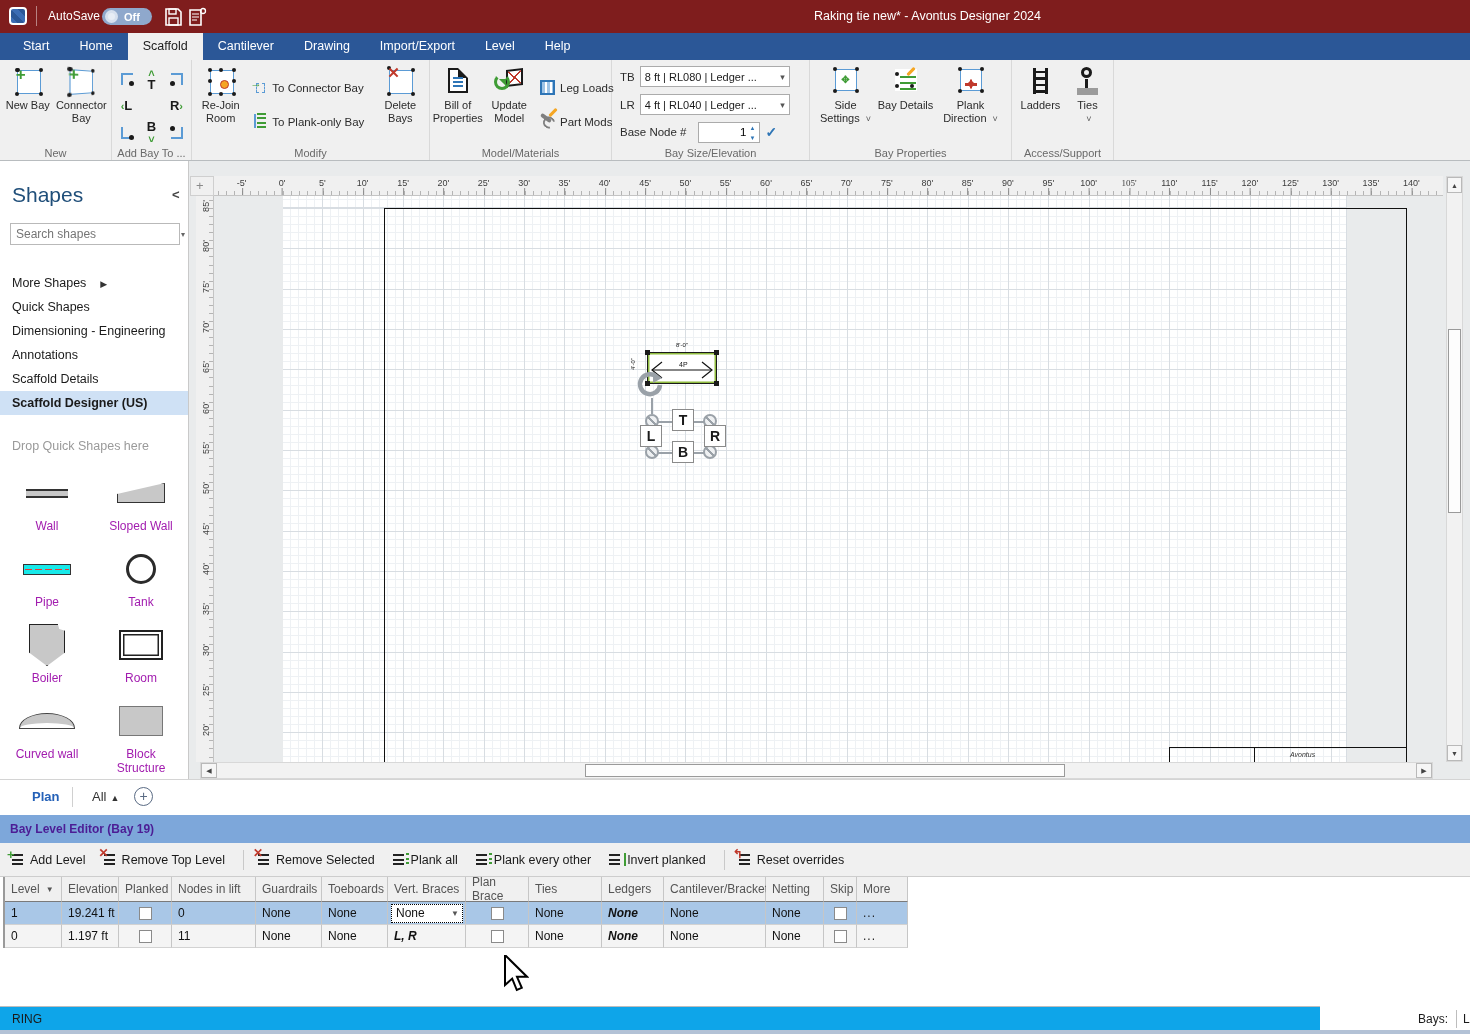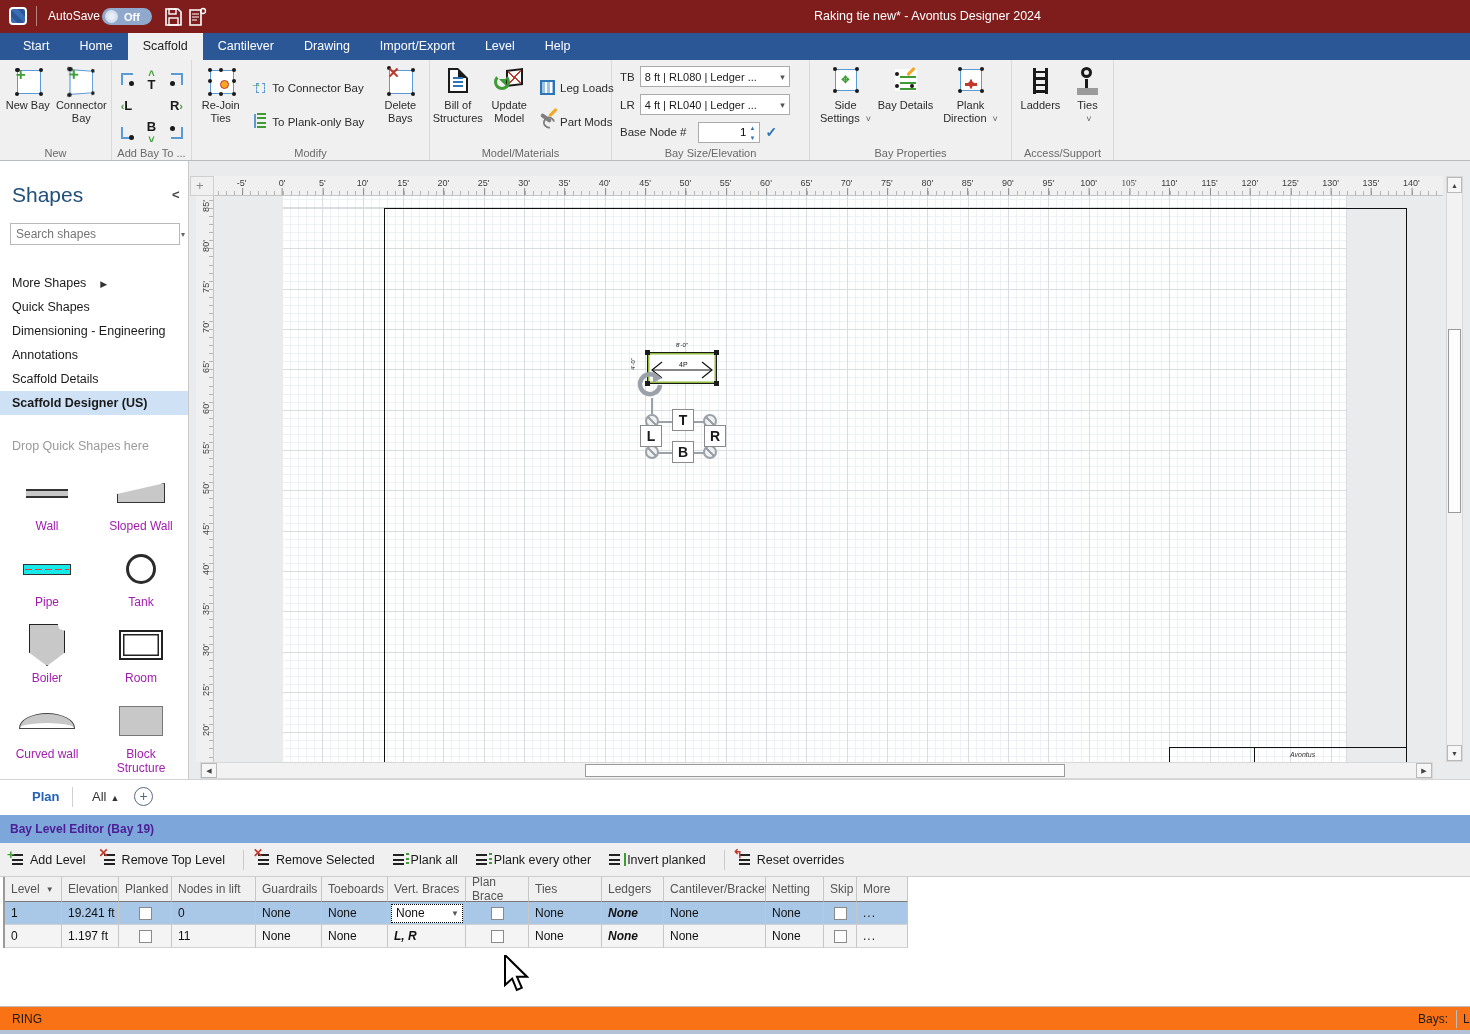--- a/index.html
+++ b/index.html
@@ -179,21 +179,21 @@
   .trow.selected .tcell { background:#a9c7e7; }
   .sort-tri { font-size:8px; color:#555; margin-left:6px; }
   .cb { width:13px; height:13px; border:1px solid #8a8a8a; background:#fff; margin:0 auto; }
   .tcell.center { justify-content:center; padding-left:0; }
   .bold-italic { font-weight:bold; font-style:italic; }
   .dd-editor { width:72px; height:19px; background:#fff; border:1px dotted #000; display:flex; align-items:center; justify-content:space-between; padding:0 3px 0 4px; margin-left:-3px; }
   .dd-editor .da { font-size:8px; color:#555; }
   .more-dots { letter-spacing:1px; color:#222; }
 
   
-  .statusbar { position:absolute; left:0; top:1006px; width:1470px; height:24px; background:#f97316; border-top:1px solid #bdbdbd; font-size:12px; color:#1a1a1a; }
+  .statusbar { position:absolute; left:0; top:1006px; width:1320px; height:24px; background:#0ea5e9; border-top:1px solid #bdbdbd; font-size:12px; color:#1a1a1a; }
   .sb-left { position:absolute; left:12px; top:5px; }
   .sb-bays { position:absolute; left:1418px; top:5px; }
   .sb-sep { position:absolute; left:1456px; top:3px; width:1px; height:18px; background:#bdbdbd; }
   .sb-lev { position:absolute; left:1463px; top:5px; }
   .bottomstrip { position:absolute; left:0; top:1030px; width:1470px; height:4px; background:#b3c2d6; }
 
   .cursor { position:absolute; left:503px; top:955px; z-index:99; }
 </style>
 </head>
 <body>
@@ -296,21 +296,21 @@
               <i style="right:-3px;top:-3px"></i>
               <i style="left:-3px;bottom:-3px"></i>
               <i style="right:-3px;bottom:-3px"></i>
               <i style="left:8px;top:-3px"></i>
               <i style="left:8px;bottom:-3px"></i>
               <i style="left:-3px;top:8px"></i>
               <i style="right:-3px;top:8px"></i>
               <span class="orange-dot"></span>
             </span>
         </div>
-        <div class="blabel">Re-Join Ties</div>
+        <div class="blabel">Re-Join Room</div>
       </div>
       <div style="display:flex;flex-direction:column;justify-content:center;gap:10px;width:128px">
         <div class="smallbtn">
           <span class="sico">
               <span style="position:absolute;left:5px;top:4px;width:9px;height:10px;border:1.2px dashed #5b9bd5"></span>
               <span style="position:absolute;left:-1px;top:-2px;color:#3f9c35;font-weight:bold">→</span>
             </span>
           <span>To Connector Bay</span>
         </div>
         <div class="smallbtn">
@@ -335,21 +335,21 @@
       <div class="rgroup-label">Modify</div>
     </div>
 
     <div class="rgroup" style="width:182px">
       <div class="bigbtn">
         <div class="bico">
             <span class="doc-ico">
               <span class="doc-lines"></span>
             </span>
           </div>
-        <div class="blabel">Bill of Structures</div>
+        <div class="blabel">Bill of Properties</div>
       </div>
       <div class="bigbtn">
         <div class="bico">
             <span class="cube-ico">
               <span class="cube-x"></span>
             </span>
             <span class="green-arrow"></span>
           </div>
         <div class="blabel">Update Model</div>
       </div>

